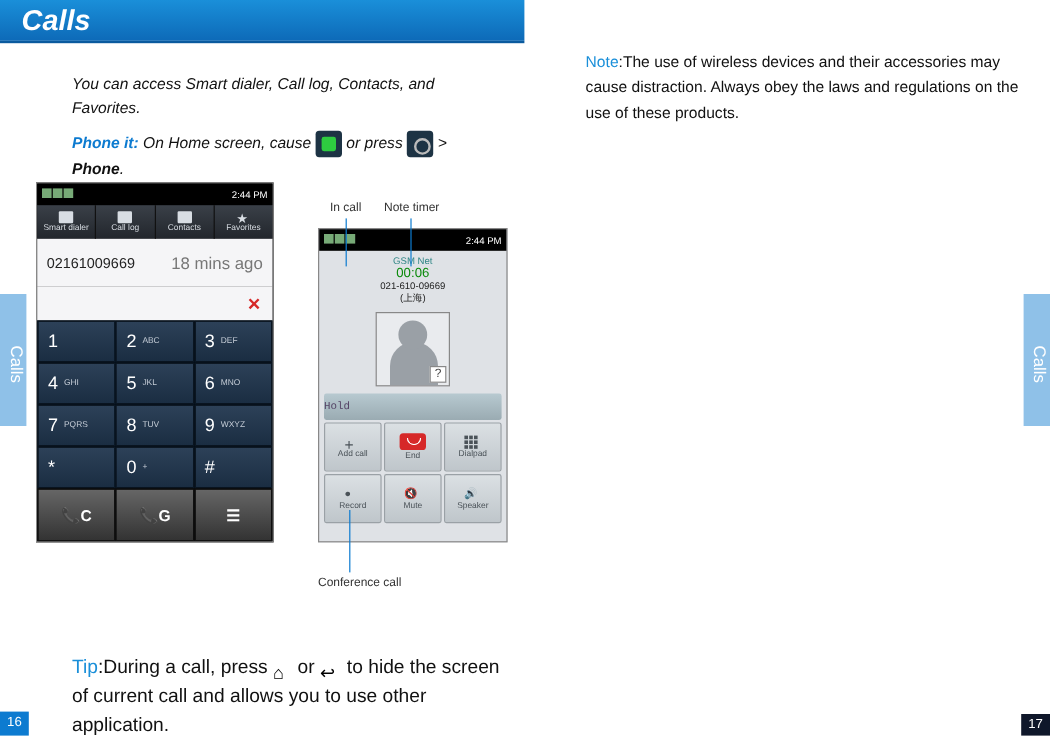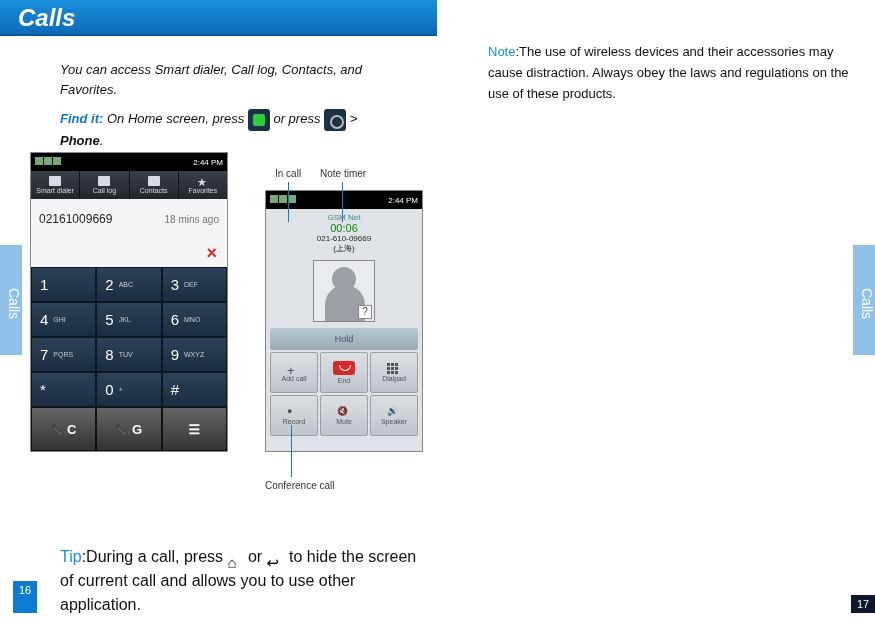--- a/index.html
+++ b/index.html
@@ -8,21 +8,21 @@
   
   .page-left { position: absolute; left: 0; top: 0; width: 437px; height: 621px; padding: 0; }
   .page-right { position: absolute; left: 438px; top: 0; width: 437px; height: 621px; padding: 30px 20px 0 50px; }
 
   .header-bar { position:absolute; top:0; left:0; width:437px; height:36px; background: linear-gradient(#1a8fd9,#0d6ab8); border-bottom:2px solid #0a5a9e; }
   .header-title { font-style: italic; font-weight: bold; color:#fff; font-size:24px; padding:4px 0 0 18px; }
 
   .tab-left { position:absolute; left:0; top:245px; width:22px; height:110px; background:#8fc1e8; color:#fff; writing-mode: vertical-rl; text-align:center; font-size:14px; padding-top:8px; }
   .tab-right { position:absolute; right:0; top:245px; width:22px; height:110px; background:#8fc1e8; color:#fff; writing-mode: vertical-rl; text-align:center; font-size:14px; padding-top:8px; }
 
-  .pg-num-left { position:absolute; left:13px; bottom:8px; width:24px; height:32px; background:#0d7bd0; color:#fff; font-size:11px; text-align:center; line-height:18px; }
+  .pg-num-left { position:absolute; left:0; bottom:8px; width:24px; height:20px; background:#0d7bd0; color:#fff; font-size:11px; text-align:center; line-height:18px; }
   .pg-num-right { position:absolute; right:0; bottom:8px; width:24px; height:18px; background:#0f172a; color:#fff; font-size:11px; text-align:center; line-height:18px; }
 
   .body-text { position:absolute; left:60px; top:60px; width:360px; font-size:13px; line-height:1.5; color:#111;font-style:italic; }
   .find-it { color:#0d7bd0; font-weight:bold; }
   .bold { font-weight:bold; }
   .tip { color:#1a8fd9; }
 
   .inline-icon { display:inline-block; width:22px; height:22px; background:#1d3344; border-radius:3px; vertical-align:middle; position:relative; }
   .inline-icon.phone-green::after { content:''; position:absolute; left:5px; top:5px; width:12px; height:12px; background:#2ecc40; border-radius:2px; }
   .inline-icon.menu-circle::after { content:''; position:absolute; left:6px; top:6px; width:10px; height:10px; border:2px solid #bbb; border-radius:50%; }
@@ -41,39 +41,39 @@
   .tab:last-child { border-right:none; }
   .tab-icon { width:12px; height:10px; margin-bottom:1px; }
   .tab-icon.smart { background:#d8dde3; border-radius:1px; }
   .tab-icon.log { background:#d8dde3; border-radius:1px; }
   .tab-icon.contacts { background:#d8dde3; border-radius:1px; }
   .tab-icon.fav { color:#d8dde3; }
   .tab-icon.fav::before { content:'★'; font-size:11px; }
   .recent { height:40px; background:#f5f5f7; display:flex; align-items:center; padding:16px 8px; font-size:10px; color:#222; }
   .recent .left { flex:1; }
   .recent .num { font-size:12px; }
-  .recent .time { color:#777; font-size:10px; text-align:left; }
+  .recent .time { color:#777; font-size:14px; text-align:left; }
   .clearrow { height:28px; background:#f5f5f7; display:flex; justify-content:flex-end; align-items:center; padding-right:10px; }
   .clearrow .x { color:#d62828; font-size:18px; font-weight:bold; }
   .keypad { display:grid; grid-template-columns:repeat(3,1fr); height:140px; }
   .key { background:linear-gradient(#2d4158,#1a2d42); color:#fff; display:flex; align-items:center; justify-content:flex-start; padding:0 8px; font-size:15px; border:1px solid #0a1826; }
   .key .sub { font-size:7px; margin-left:5px; color:#c4ccd6; }
   .bottomrow { display:grid; grid-template-columns:repeat(3,1fr); height:44px; }
   .bkey { background:linear-gradient(#666,#333); display:flex; align-items:center; justify-content:center; border:1px solid #111; color:#fff; font-size:13px; font-weight:bold; }
 
   
   .phone2 { position:absolute; left:265px; top:190px; width:158px; height:262px; border:1px solid #888; background:#dfe2e6; }
   .callinfo { text-align:center; padding-top:4px; font-size:8px; color:#222; }
   .callinfo .net { color:#388; }
   .callinfo .timer { color:#0a8a0a; font-size:11px; }
   .avatar-box { width:62px; height:62px; margin:6px auto; border:1px solid #888; background:#e9ebee; position:relative; overflow:hidden; }
   .avatar-head { position:absolute; left:18px; top:6px; width:24px; height:24px; background:#9aa0a6; border-radius:50%; }
   .avatar-body { position:absolute; left:11px; top:24px; width:40px; height:40px; background:#9aa0a6; border-radius:50% 50% 0 0; }
   .avatar-q { position:absolute; right:2px; bottom:2px; width:14px; height:14px; background:#fff; border:1px solid #888; font-size:10px; text-align:center; line-height:12px; color:#444; }
-  .holdbar { height:22px; background:linear-gradient(#b7c9d0,#9aabb2); margin:4px 4px 2px 4px; text-align:center; font-size:9px; color:#546; line-height:22px; border-radius:2px; }
+  .holdbar { height:22px; background:linear-gradient(#b7c9d0,#9aabb2); margin:4px 4px 2px 4px; text-align:left; font-size:9px; color:#546; line-height:22px; border-radius:2px;font-family:Liberation Mono, monospace; }
   .callgrid { display:grid; grid-template-columns:repeat(3,1fr); grid-template-rows:repeat(2,1fr); height:84px; margin:0 4px 4px 4px; gap:2px; }
   .cbtn { background:linear-gradient(#dbe0e3,#bfc6cb); border:1px solid #9aa1a6; border-radius:2px; display:flex; flex-direction:column; align-items:center; justify-content:center; font-size:7px; color:#4a5258; }
   .cbtn.end { }
   .cbtn .ci { width:14px; height:10px; margin-bottom:2px; }
   .ci.plus::before { content:'+'; font-size:13px; color:#4a5258; }
   .ci.endcall { width:22px; height:14px; background:#d62828; border-radius:3px; position:relative; }
   .ci.endcall::after { content:''; position:absolute; left:6px; top:4px; width:10px; height:5px; border:1.5px solid #fff; border-top:none; border-radius:0 0 6px 6px; }
   .ci.dial { display:grid; grid-template-columns:repeat(3,3px); grid-template-rows:repeat(3,3px); gap:1px; }
   .ci.dial span { background:#4a5258; }
   .ci.rec::before { content:'●'; color:#4a5258; font-size:9px; }
@@ -92,21 +92,21 @@
 <div class="page-left">
   <div class="header-bar">
     <div class="header-title">Calls</div>
   </div>
   <div class="tab-left">Calls</div>
   <div class="pg-num-left">16</div>
 
   <div class="body-text">
     <p>You can access Smart dialer, Call log, Contacts, and Favorites.</p>
     <p style="margin-top:10px;">
-      <span class="find-it">Find it:</span><span> On Home screen, press </span><span class="inline-icon phone-green"></span><span> or press </span><span class="inline-icon menu-circle"></span><span> &gt;</span><br>
+      <span class="find-it">Phone it:</span><span> On Home screen, cause </span><span class="inline-icon phone-green"></span><span> or press </span><span class="inline-icon menu-circle"></span><span> &gt;</span><br>
       <span class="bold">Phone</span><span>.</span>
     </p>
   </div>
 
   <div class="phone1">
     <div class="statusbar">
       <div class="icons"><span class="sig"></span><span class="sig"></span><span class="sig"></span></div>
       <div>2:44 PM</div>
     </div>
     <div class="tabs">

